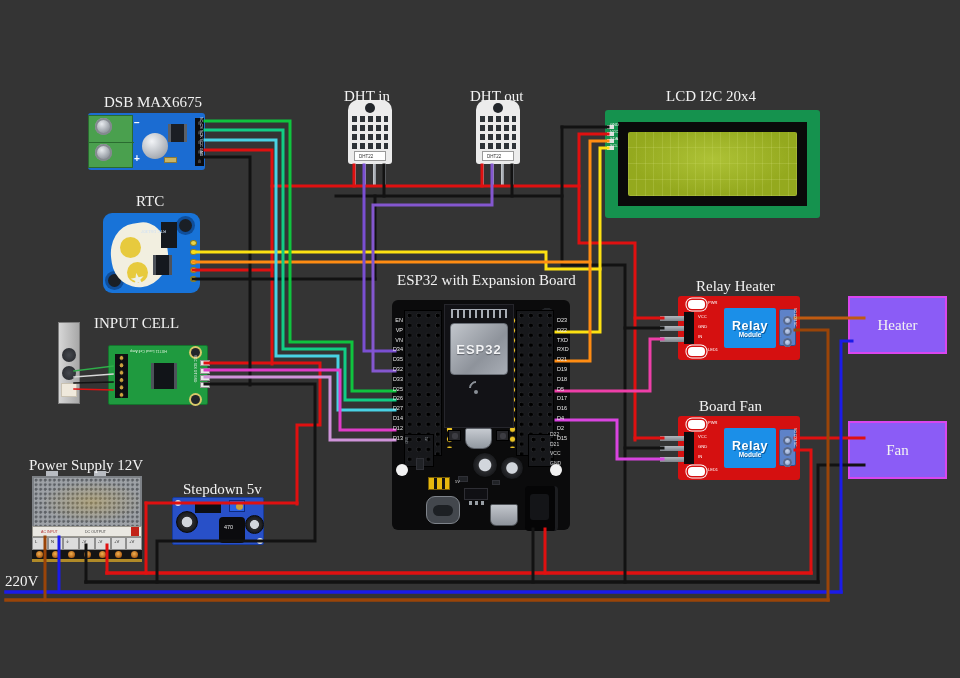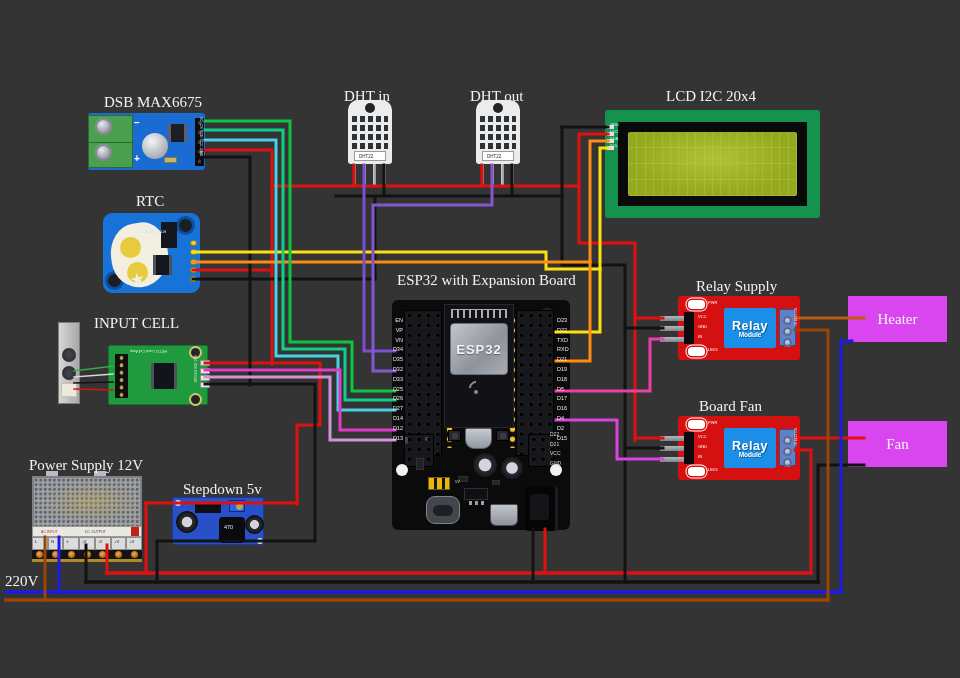--- a/index.html
+++ b/index.html
@@ -99,21 +99,21 @@
   .relay .led{left:10px;width:17px;height:9px;background:#fff;border-radius:4px;box-shadow:0 0 0 1.5px #d51010,0 0 0 2.5px #fff;}
   .relay .pinblock{left:6px;top:16px;width:10px;height:32px;background:#0b0b0d;}
   .relay .stub{left:-18px;width:25px;height:5px;background:linear-gradient(180deg,#b3b8be,#7e848b);}
   .relay .module{left:46px;top:12px;width:52px;height:40px;background:#1b8fe8;border-radius:2px;color:#fff;
       display:flex;flex-direction:column;align-items:center;justify-content:center;}
   .relay .m1{font:bold 12.5px "Liberation Sans",sans-serif;letter-spacing:.5px;text-shadow:1px 1px 0 #0d5a9a;}
   .relay .m2{font:bold 6.5px "Liberation Sans",sans-serif;margin-top:-2px;text-shadow:1px 1px 0 #0d5a9a;}
   .relay .terms{left:101px;top:13px;width:17px;height:37px;background:#5e82c8;border-radius:2px;border:1px solid #33508c;}
   .relay .tscrew{left:3px;width:9px;height:9px;border-radius:50%;background:radial-gradient(circle at 45% 40%,#c6d2ea,#8aa0cc 60%);box-shadow:inset 0 0 0 2px #55688f;}
   
-  .obox{width:99px;height:46px;border:2px solid #d946ef;background:#d946ef;z-index:2;
+  .obox{width:99px;height:58px;border:2px solid #d946ef;background:#8b5cf6;z-index:2;
      display:flex;align-items:center;justify-content:center;color:#f2f2f2;
      font:15px "Liberation Serif","DejaVu Serif",serif;}
   
   .lcbar{left:58px;top:322px;width:22px;height:82px;background:linear-gradient(90deg,#d6d6d6,#a8a8a8);border:1px solid #7e7e7e;z-index:2;}
   .lcbar .o1{left:3px;top:25px;width:14px;height:14px;border-radius:50%;background:radial-gradient(circle,#45484e,#23252a);}
   .lcbar .o2{left:3px;top:43px;width:14px;height:14px;border-radius:50%;background:radial-gradient(circle,#45484e,#23252a);}
   .lcbar .tag{left:2px;top:60px;width:16px;height:14px;background:#efe9dc;border:1px solid #c9c2b2;}
   .hx{left:108px;top:345px;width:100px;height:60px;background:#1f9a3f;border:1px solid #14732c;border-radius:2px;z-index:2;}
   .hx .lhdr{left:6px;top:8px;width:13px;height:44px;background:#0e0f12;
      background-image:radial-gradient(circle at 6.5px 4px,#caa23c 1.7px,transparent 2.2px);background-size:100% 7.4px;}
@@ -435,21 +435,21 @@
     </svg>
 
   <div id="gen-labels">
       <span class="title" style="left: 104px; top: 94px; font-size: 15px;">DSB MAX6675</span>
       <span class="title" style="left: 136px; top: 193px; font-size: 15px;">RTC</span>
       <span class="title" style="left: 344px; top: 88px; font-size: 15px;">DHT in</span>
       <span class="title" style="left: 470px; top: 88px; font-size: 15px;">DHT out</span>
       <span class="title" style="left: 666px; top: 88px; font-size: 15px;">LCD I2C 20x4</span>
       <span class="title" style="left: 397px; top: 272px; font-size: 15px;">ESP32 with Expansion Board</span>
       <span class="title" style="left: 94px; top: 315px; font-size: 15px;">INPUT CELL</span>
-      <span class="title" style="left: 696px; top: 278px; font-size: 15px;">Relay Supply</span>
+      <span class="title" style="left: 696px; top: 278px; font-size: 15px;">Relay Heater</span>
       <span class="title" style="left: 699px; top: 398px; font-size: 15px;">Board Fan</span>
       <span class="title" style="left: 29px; top: 457px; font-size: 15px;">Power Supply 12V</span>
       <span class="title" style="left: 183px; top: 481px; font-size: 15px;">Stepdown 5v</span>
       <span class="title" style="left: 5px; top: 573px; font-size: 15px;">220V</span>
       <span class="tt" style="left: 403px; top: 318px; transform-origin: 100% 0px; transform: translateX(-100%) scale(0.55);">EN</span>
       <span class="tt" style="left: 403px; top: 328px; transform-origin: 100% 0px; transform: translateX(-100%) scale(0.55);">VP</span>
       <span class="tt" style="left: 403px; top: 338px; transform-origin: 100% 0px; transform: translateX(-100%) scale(0.55);">VN</span>
       <span class="tt" style="left: 403px; top: 347px; transform-origin: 100% 0px; transform: translateX(-100%) scale(0.55);">D34</span>
       <span class="tt" style="left: 403px; top: 357px; transform-origin: 100% 0px; transform: translateX(-100%) scale(0.55);">D35</span>
       <span class="tt" style="left: 403px; top: 367px; transform-origin: 100% 0px; transform: translateX(-100%) scale(0.55);">D32</span>

